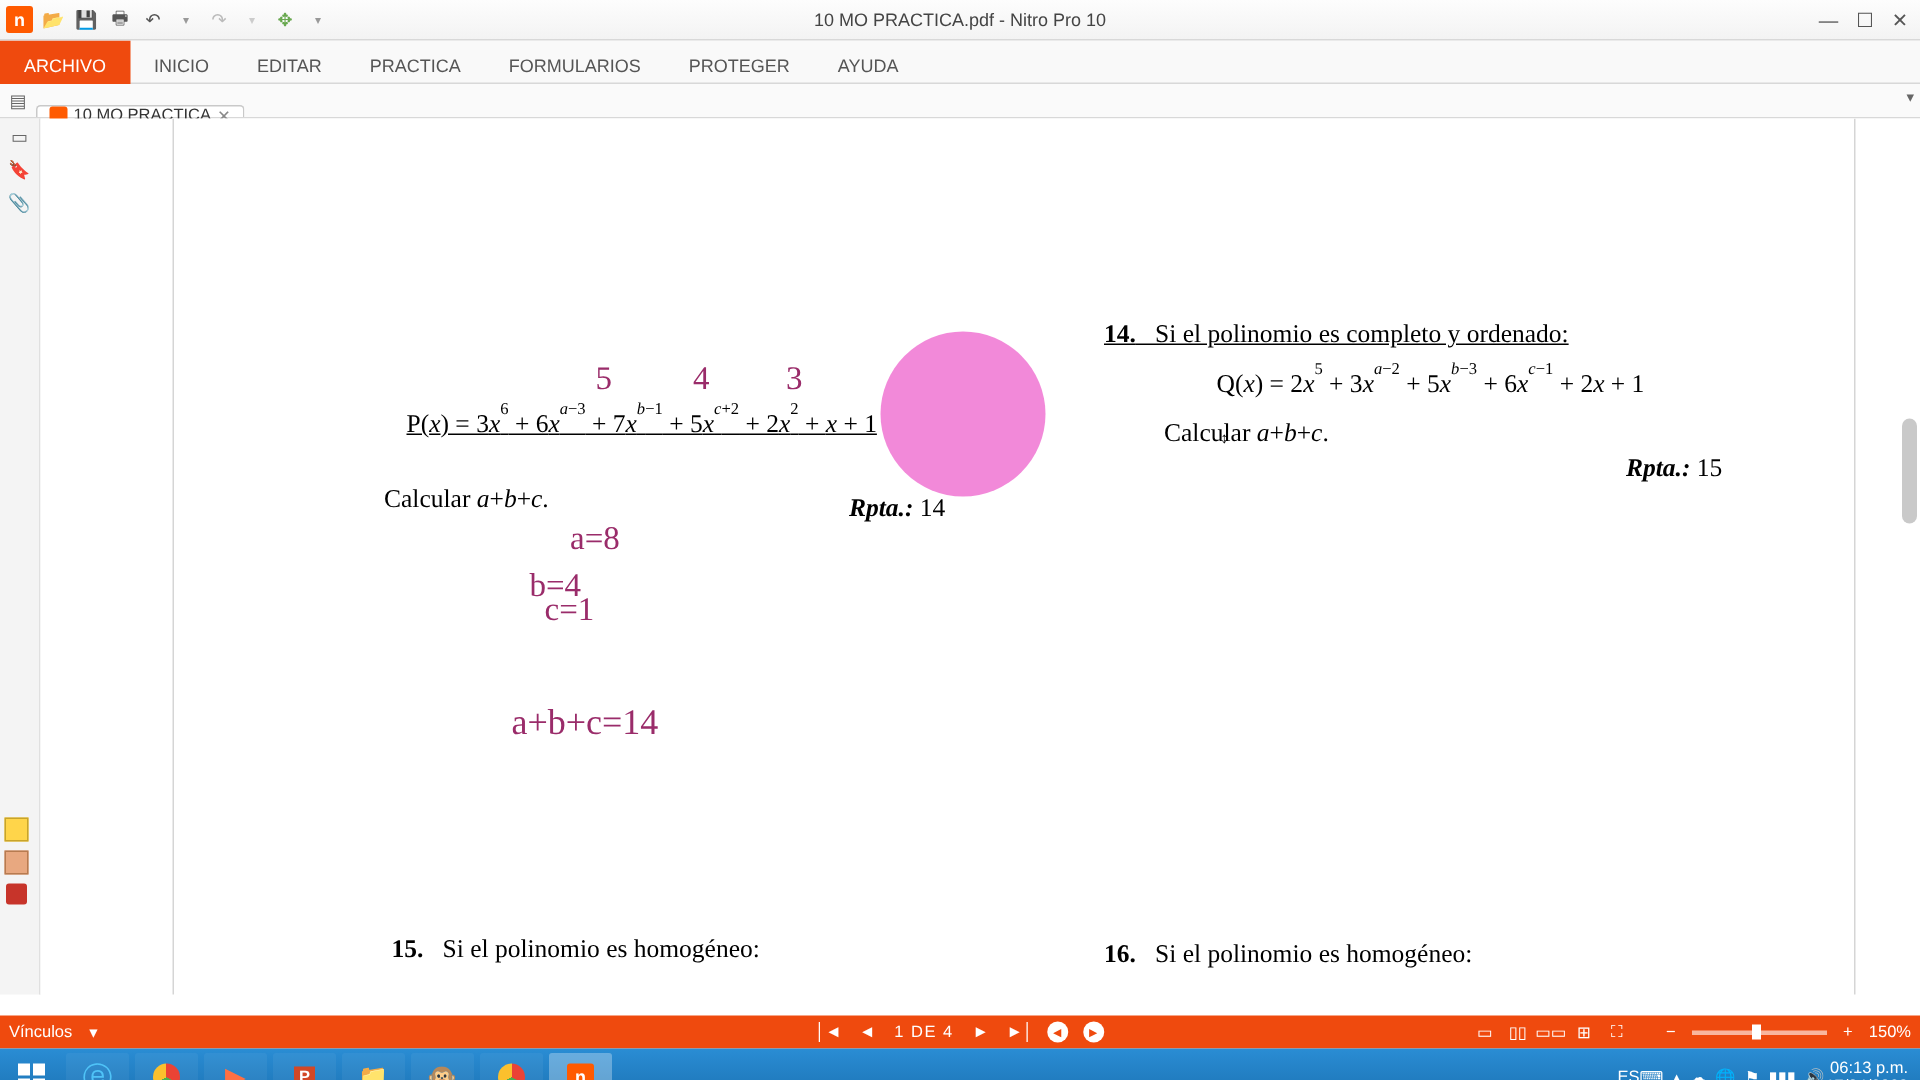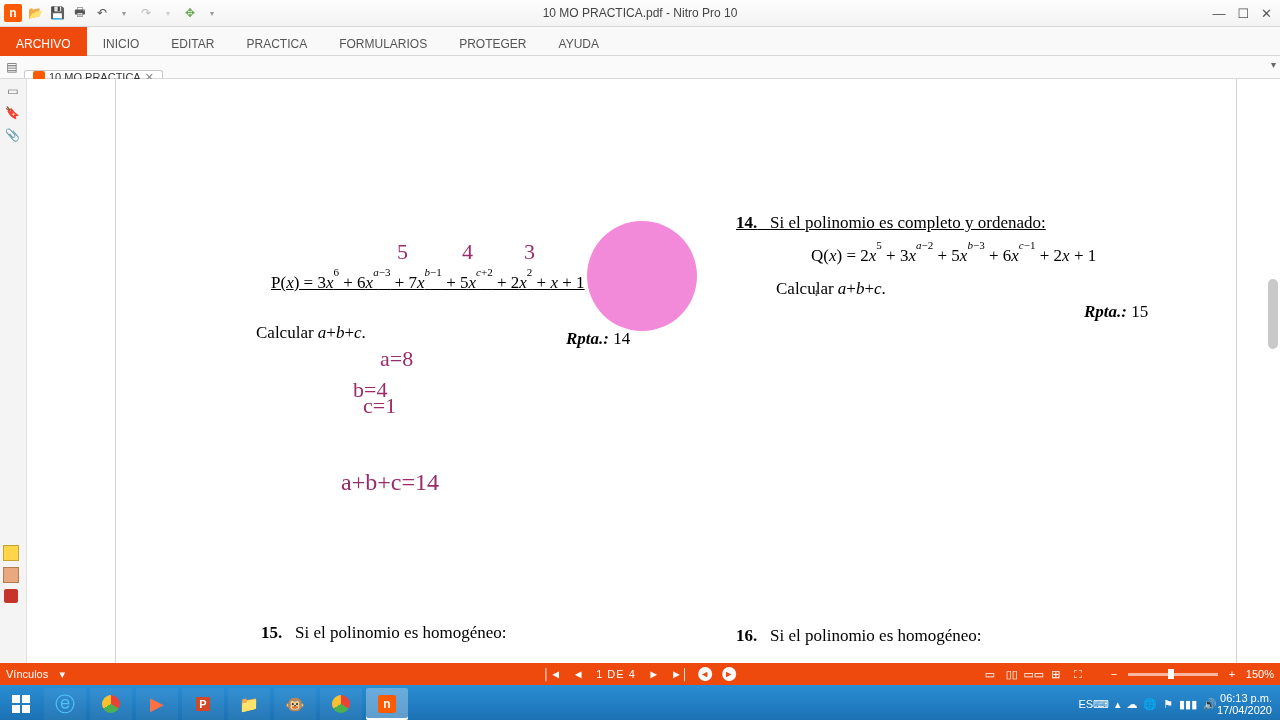--- a/index.html
+++ b/index.html
@@ -154,21 +154,21 @@
       <div class="q" style="left:620px;top:543px;width:480px;">
         <span class="num">16.</span>
         &nbsp;&nbsp;<span>Si el polinomio es homogéneo:</span>
       </div>
 
     </div>
     <div class="scroll-pos"></div>
   </div>
 </div>
 
-<div class="status-bar" style="position:relative;">
+<div class="status-bar" style="position:relative;margin-top:14px;">
   <div class="status-left">
     <span>Vínculos</span>
     <span class="sb-ico">▾</span>
   </div>
   <div class="status-center">
     <span class="sb-ico">│◄</span>
     <span class="sb-ico">◄</span>
     <span style="letter-spacing:1px;">1 DE 4</span>
     <span class="sb-ico">►</span>
     <span class="sb-ico">►│</span>

